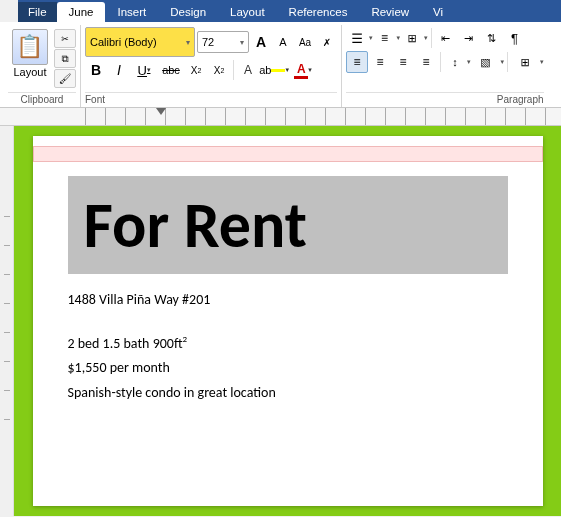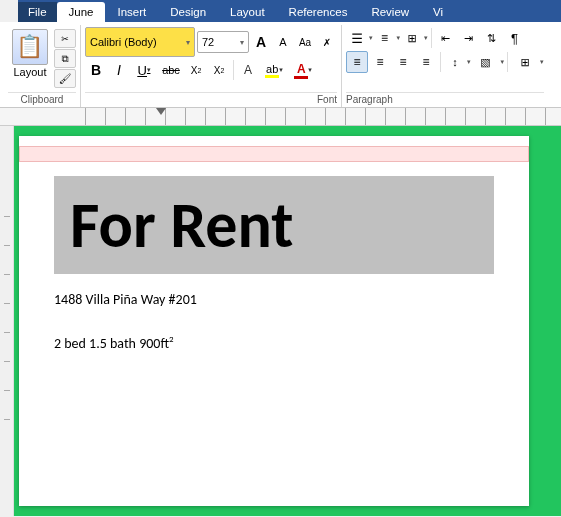--- a/index.html
+++ b/index.html
@@ -28,21 +28,21 @@
 
     
     .ruler { height: 18px; background: #f5f5f5; border-bottom: 1px solid #ccc; display: flex; align-items: center; padding: 0 0 0 52px; }
     .page { background: #fff; width: 480px; min-height: 360px; box-shadow: 0 1px 4px rgba(0,0,0,0.3); padding: 20px 40px; position: relative; }
 
     
     .dropdown-arrow { font-size: 8px; color: #666; }
 
     .doc-wrapper { display: flex; width: 561px; }
     .side-bar-left { width: 14px; background: #f0f0f0; border-right: 1px solid #ddd; }
-    .page-wrapper { flex: 1; background: #22c55e; display: flex; padding: 10px 5px; }
+    .page-wrapper { flex: 1; background: #84cc16; display: flex; justify-content: center; padding: 10px 5px; }
   </style>
 </head>
 <body>
 
 <div class="tab-bar">
   <div class="tab" style="background:#1e3f6b; padding: 4px 10px; border-radius:0;">
     <span>File</span>
   </div>
   <div class="tab active">
     <span>June</span>
@@ -112,36 +112,36 @@
         <div class="icon-btn underline-btn" style="width:26px;height:22px;">
           <div style="text-decoration:underline;font-size:13px;">U</div>
           <span style="font-size:7px;color:#333;">▾</span>
         </div>
         <div class="icon-btn strikethrough-btn" style="width:26px;height:22px;font-size:11px;">abc</div>
         <div class="icon-btn" style="width:22px;height:22px;font-size:10px;">X<sub style="font-size:7px;">2</sub></div>
         <div class="icon-btn" style="width:22px;height:22px;font-size:10px;">X<sup style="font-size:7px;">2</sup></div>
         <div style="width:1px;height:20px;background:#ddd;margin:0 2px;"></div>
         <div class="icon-btn" style="width:22px;height:22px;font-size:12px;color:#333;">A</div>
         <div class="icon-btn" style="width:28px;height:22px;">
-          <div style="display:flex;flex-direction:column;align-items:center;">
+          <div style="display:flex;flex-direction:row;align-items:center;">
             <span style="font-size:11px;">ab</span>
             <div style="width:14px;height:3px;background:#ff0;"></div>
           </div>
           <span style="font-size:7px;color:#333;">▾</span>
         </div>
         <div class="icon-btn" style="width:28px;height:22px;">
           <div style="display:flex;flex-direction:column;align-items:center;">
             <span style="font-size:12px;font-weight:bold;color:#c00;">A</span>
             <div style="width:14px;height:3px;background:#c00;"></div>
           </div>
           <span style="font-size:7px;color:#333;">▾</span>
         </div>
       </div>
     </div>
-    <div class="ribbon-group-label" style="font-size:10px;color:#555;width:100%;text-align:right;border-top:1px solid #e0e0e0;padding-top:1px;margin-top:1px;">Font</div>
+    <div class="ribbon-group-label" style="font-size:10px;color:#555;width:100%;text-align:left;border-top:1px solid #e0e0e0;padding-top:1px;margin-top:1px;">Font</div>
   </div>
 
   <div class="ribbon-group" style="min-width:155px; padding:2px 4px;">
     <div style="display:flex;flex-direction:column;gap:2px;flex:1;">
       <div style="display:flex;align-items:center;gap:1px;">
         <div class="para-icon" style="width:22px;height:22px;font-size:13px;">☰</div>
         <span style="font-size:7px;color:#555;">▾</span>
         <div class="para-icon" style="width:22px;height:22px;font-size:12px;">≡</div>
         <span style="font-size:7px;color:#555;">▾</span>
         <div class="para-icon" style="width:22px;height:22px;font-size:11px;">⊞</div>
@@ -160,21 +160,21 @@
         <div style="width:1px;height:20px;background:#ddd;margin:0 2px;"></div>
         <div class="para-icon" style="width:22px;height:22px;font-size:11px;">↕</div>
         <span style="font-size:7px;color:#555;">▾</span>
         <div class="para-icon" style="width:28px;height:22px;font-size:11px;">▧</div>
         <span style="font-size:7px;color:#555;">▾</span>
         <div style="width:1px;height:20px;background:#ddd;margin:0 2px;"></div>
         <div class="para-icon" style="width:28px;height:22px;font-size:11px;">⊞</div>
         <span style="font-size:7px;color:#555;">▾</span>
       </div>
     </div>
-    <div class="ribbon-group-label" style="font-size:10px;color:#555;width:100%;text-align:left;border-top:1px solid #e0e0e0;padding-top:1px;margin-top:2px;">Paragraph</div>
+    <div class="ribbon-group-label" style="font-size:10px;color:#555;width:100%;text-align:right;border-top:1px solid #e0e0e0;padding-top:1px;margin-top:2px;">Paragraph</div>
   </div>
 
 </div>
 
 <div class="ruler">
   <div style="width:14px;"></div>
   <div style="flex:1;height:100%;position:relative;background:#f5f5f5;overflow:hidden;">
     <div style="position:absolute;left:0;right:0;top:0;bottom:0;background:repeating-linear-gradient(90deg,transparent,transparent 19px,#aaa 19px,#aaa 20px);"></div>
     <div style="position:absolute;left:90px;top:0;width:0;height:0;border-left:5px solid transparent;border-right:5px solid transparent;border-top:7px solid #666;"></div>
   </div>
@@ -201,16 +201,18 @@
 
       <div style="background:#c0c0c0;padding:14px 16px;margin-bottom:14px;">
         <div style="font-size:64px;font-weight:bold;color:#000;font-family:Calibri,Arial,sans-serif;line-height:1.1;">For Rent</div>
       </div>
 
       <div style="font-family:Calibri,Arial,sans-serif;font-size:14px;color:#000;line-height:1.75;">
         <div style="margin-bottom:18px;">1488 Villa Piña Way #201</div>
         <div>
           <span>2 bed 1.5 bath 900ft</span><sup style="font-size:9px;">2</sup>
         </div>
+        <div>$1,550 per month</div>
+        <div>Spanish-style condo in great location</div>
       </div>
     </div>
   </div>
 </div>
 
 </body></html>

